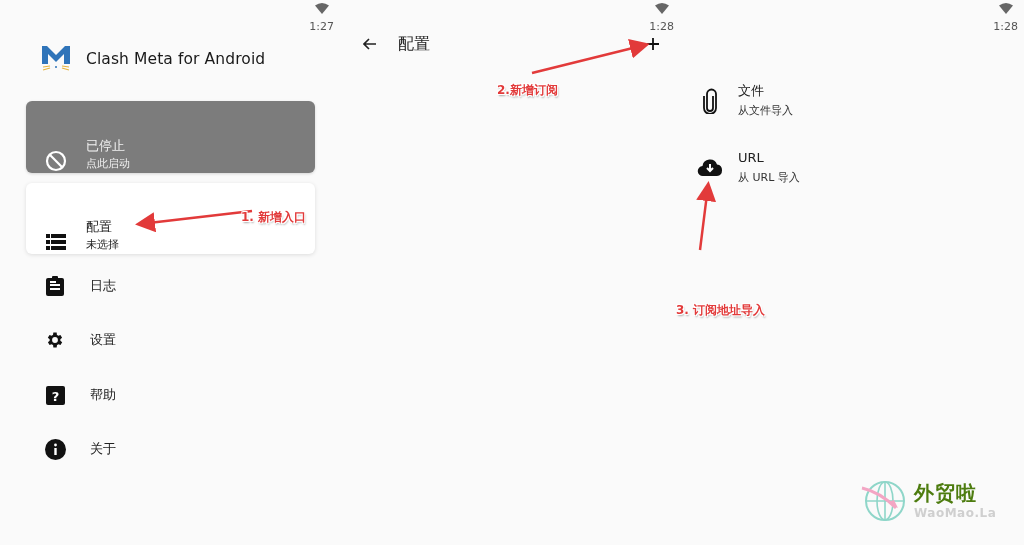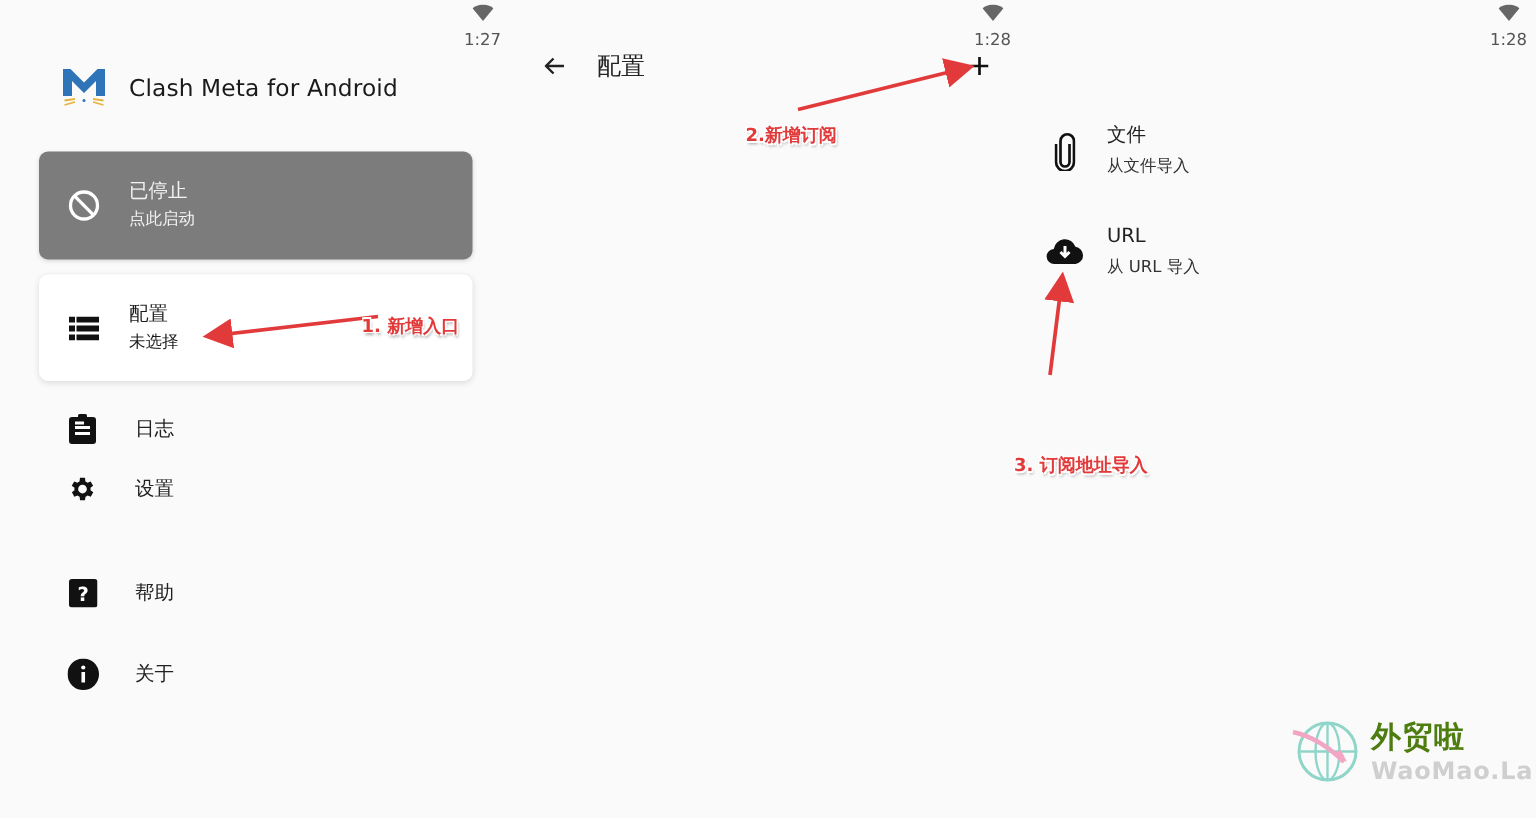--- a/index.html
+++ b/index.html
@@ -13,21 +13,21 @@
   #p1 { left:0; width:340px; }
   #p2 { left:340px; width:340px; }
   #p3 { left:680px; width:344px; }
 
   .status { position:absolute; top:3px; right:6px; display:flex; align-items:center; gap:6px; font-size:11px; color:#555;flex-direction:column; }
   .status svg { display:block; }
 
   
   .brand { position:absolute; left:40px; top:44px; display:flex; align-items:center;justify-content:space-between; }
   .brand .title { margin-left:14px; font-size:15.5px; font-weight:500; color:#1a1a1a; letter-spacing:0.1px; }
-  .card { position:absolute; left:26px; width:289px; border-radius:6px; display:flex; align-items:center; }
+  .card { position:absolute; left:26px; width:289px; border-radius:6px; display:flex; align-items:flex-end; }
   .card.stopped { top:101px; height:72px; background:#7c7c7c; color:#fff; box-shadow:0 1px 3px rgba(0,0,0,.15);}
   .card.profile { top:183px; height:71px; background:#fff; box-shadow:0 1px 4px rgba(0,0,0,.12);}
   .card .ic { width:24px; height:24px; margin-left:18px; margin-right:18px; display:flex; align-items:center; justify-content:center; }
   .card .t1 { font-size:13px; line-height:18px; }
   .card .t2 { font-size:11px; line-height:18px; margin-top:0; }
   .card.stopped .t1, .card.stopped .t2 { color:#f2f2f2; }
 
   .menu { position:absolute; left:44px; display:flex; align-items:center; height:24px; }
   .menu .ic { width:22px; height:22px; display:flex; align-items:center; justify-content:center; }
   .menu .lbl { margin-left:24px; font-size:13px; color:#222; }
@@ -44,21 +44,21 @@
   .opt .t1 { font-size:13px; line-height:18px; color:#222; }
   .opt .t2 { font-size:11px; line-height:18px; color:#333; margin-top:2px; }
 
   
   .anno { position:absolute; font-size:12px; font-weight:bold; color:#e23a3a;
           text-shadow: 1px 1px 0 #fff, -1px -1px 0 #fff, 1px -1px 0 #fff, -1px 1px 0 #fff, 1px 2px 2px rgba(0,0,0,.35); white-space:nowrap; }
   svg.arrows { position:absolute; left:0; top:0; pointer-events:none; }
 
   .wm { position:absolute; left:860px; top:478px; display:flex; align-items:center; }
   .wm .cn { font-size:20px; font-weight:bold; color:#4d7c0f; letter-spacing:1px; line-height:22px;}
-  .wm .en { font-size:16px; font-weight:bold; color:#cfcfcf; letter-spacing:0.5px; margin-top:2px;}
+  .wm .en { font-size:12px; font-weight:bold; color:#cfcfcf; letter-spacing:0.5px; margin-top:2px;}
 </style>
 </head>
 <body>
 
 <div id="p1" class="panel">
   <div class="status">
     <svg width="14" height="11" viewBox="0 0 14 11">
         <path d="M7 11 L0 2.5 Q7 -2.5 14 2.5 Z" fill="#666"></path>
       </svg>
     <span>1:27</span>
@@ -112,21 +112,21 @@
           <rect x="0" y="2" width="18" height="18" rx="2" fill="#111"></rect>
           <rect x="6" y="0" width="6" height="4" rx="1" fill="#111"></rect>
           <rect x="4" y="8" width="10" height="2" fill="#fff"></rect>
           <rect x="4" y="12" width="10" height="2" fill="#fff"></rect>
           <rect x="4" y="5" width="6" height="2" fill="#fff"></rect>
         </svg>
     </div>
     <span class="lbl">日志</span>
   </div>
 
-  <div class="menu" style="top:314px;">
+  <div class="menu" style="top:328px;">
     <div class="ic">
       <svg width="20" height="20" viewBox="0 0 24 24">
           <path fill="#111" d="M19.4 13a7.5 7.5 0 0 0 0-2l2.1-1.6-2-3.5-2.5 1a7.4 7.4 0 0 0-1.7-1L15 3h-4l-.4 2.9a7.4 7.4 0 0 0-1.7 1l-2.5-1-2 3.5L6.6 11a7.5 7.5 0 0 0 0 2l-2.1 1.6 2 3.5 2.5-1a7.4 7.4 0 0 0 1.7 1L11 21h4l.4-2.9a7.4 7.4 0 0 0 1.7-1l2.5 1 2-3.5zM13 15.5A3.5 3.5 0 1 1 13 8.5a3.5 3.5 0 0 1 0 7z" transform="translate(-1 0)"></path>
         </svg>
     </div>
     <span class="lbl">设置</span>
   </div>
 
   <div class="menu" style="top:383px;">
     <div class="ic">

